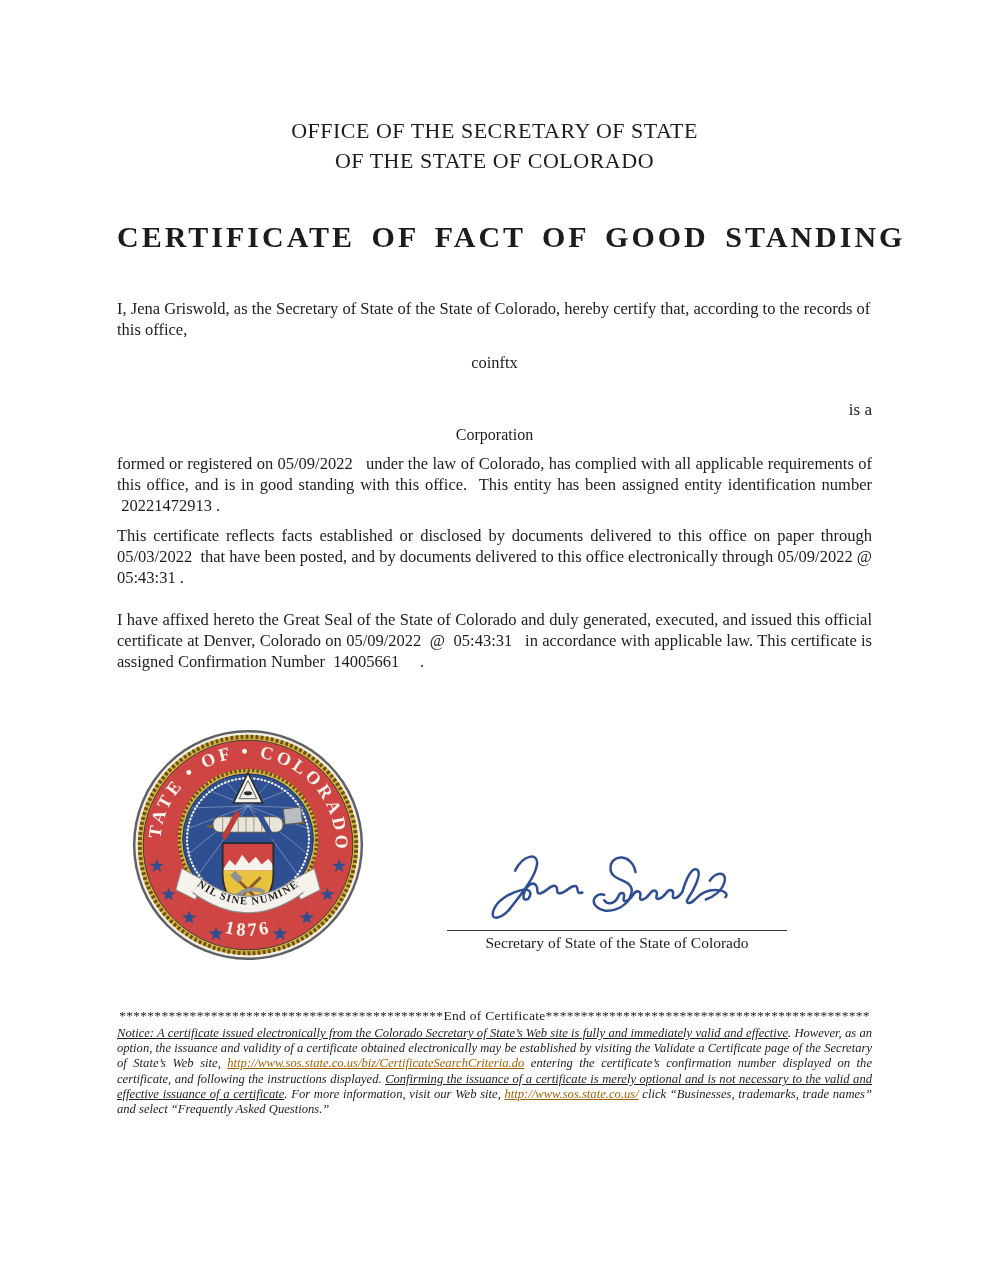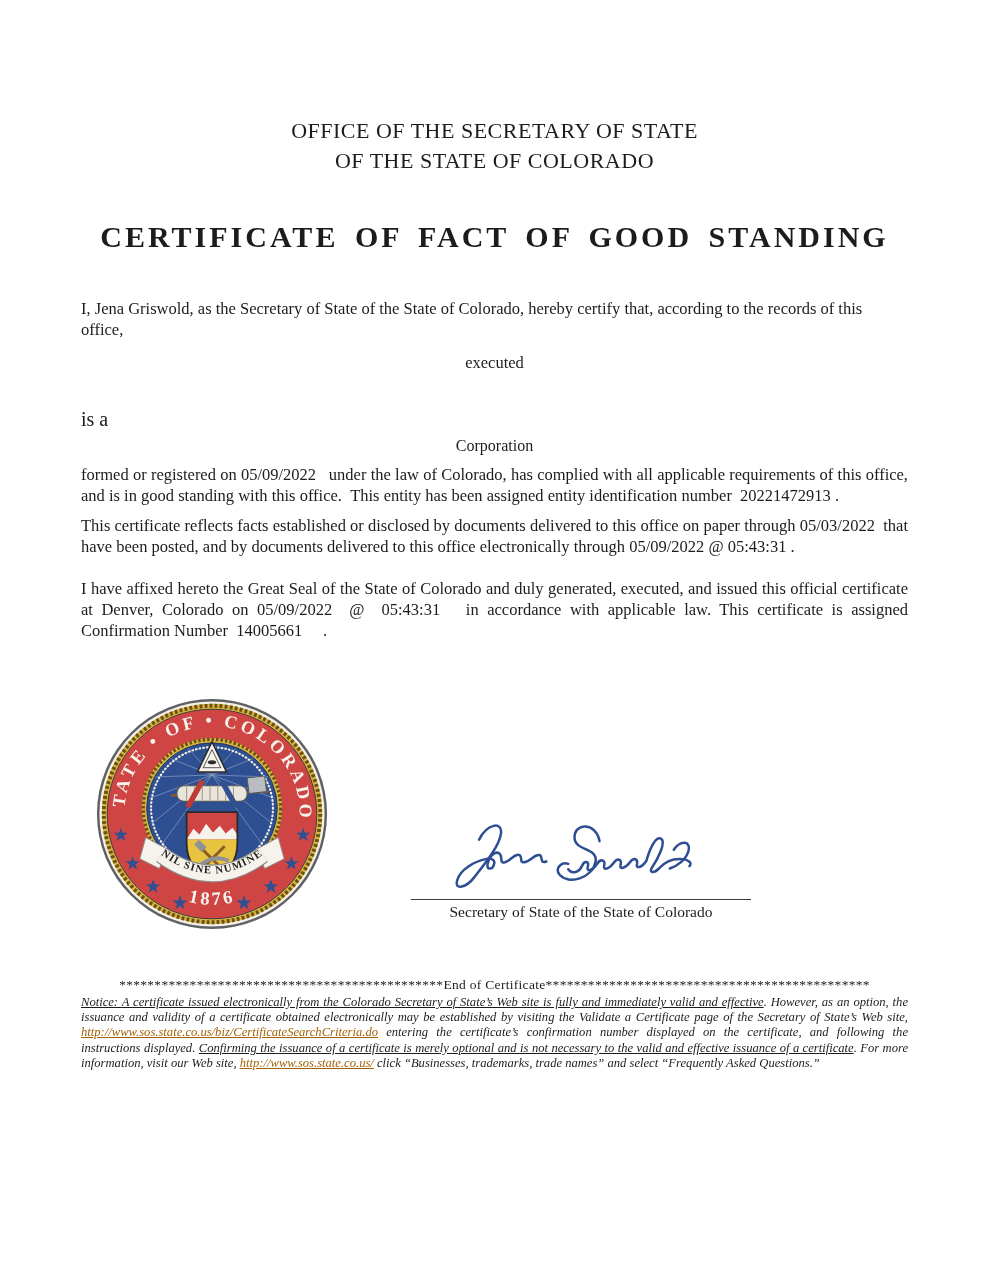--- a/index.html
+++ b/index.html
@@ -1,27 +1,27 @@
 <!DOCTYPE html>
 <html><head>
 <meta charset="utf-8">
 <style>
   * { margin: 0; padding: 0; box-sizing: border-box; }
   html, body { background: #ffffff; }
   body { width: 989px; height: 1280px; font-family: "Liberation Serif", serif; color: #1c1c1c; }
-  .page { width: 989px; height: 1280px; position: relative; padding: 0 81px; overflow: hidden; }
+  .page { width: 989px; height: 1280px; position: relative; padding: 0 117px; overflow: hidden; }
 
   .doc-header { margin-top: 116px; text-align: center; font-size: 22px; line-height: 30px; letter-spacing: 0.5px; }
   .doc-title { margin-top: 44px; text-align: center; font-size: 30px; font-weight: bold; letter-spacing: 3px; word-spacing: 6px; white-space: nowrap; }
 
   .para { font-size: 16.5px; line-height: 21px; text-align: justify; }
   .para.no-justify { text-align: left; }
   .intro { margin-top: 44px; }
   .entity-name { margin-top: 13px; text-align: center; font-size: 16.5px; }
-  .is-a { margin-top: 35px; text-align: left; font-size: 20px; }
+  .is-a { margin-top: 27px; text-align: right; font-size: 17px; }
   .entity-type { margin-top: 6px; text-align: center; font-size: 16px; }
   .p-formed { margin-top: 9px; }
   .p-reflects { margin-top: 9px; }
   .p-seal { margin-top: 21px; }
 
   .seal-sign-row { position: relative; margin-top: 56px; height: 240px; }
   .seal-wrap { position: absolute; left: 14px; top: 0; width: 234px; height: 234px; }
   .seal-wrap svg { width: 100%; height: 100%; }
 
   .signature-block { position: absolute; left: 330px; top: 116px; width: 356px; }
@@ -43,21 +43,21 @@
 
   <div class="doc-header">
     <div>OFFICE OF THE SECRETARY OF STATE</div>
     <div>OF THE STATE OF COLORADO</div>
   </div>
 
   <div class="doc-title">CERTIFICATE OF FACT OF GOOD STANDING</div>
 
   <div class="para no-justify intro">I, Jena Griswold, as the Secretary of State of the State of Colorado, hereby certify that, according to the records of this office,</div>
 
-  <div class="entity-name">executed</div>
+  <div class="entity-name">coinftx</div>
   <div class="is-a">is a</div>
   <div class="entity-type">Corporation</div>
 
   <div class="para p-formed">formed or registered on 05/09/2022 &nbsp; under the law of Colorado, has complied with all applicable requirements of this office, and is in good standing with this office. &nbsp;This entity has been assigned entity identification number &nbsp;20221472913 .</div>
   <div class="para p-reflects">This certificate reflects facts established or disclosed by documents delivered to this office on paper through 05/03/2022 &nbsp;that have been posted, and by documents delivered to this office electronically through 05/09/2022 @ 05:43:31 .</div>
   <div class="para p-seal">I have affixed hereto the Great Seal of the State of Colorado and duly generated, executed, and issued this official certificate at Denver, Colorado on 05/09/2022 &nbsp;@ &nbsp;05:43:31 &nbsp; in accordance with applicable law. This certificate is assigned Confirmation Number &nbsp;14005661 &nbsp;&nbsp;&nbsp; .</div>
 
   <div class="seal-sign-row">
 
     <div class="seal-wrap">

